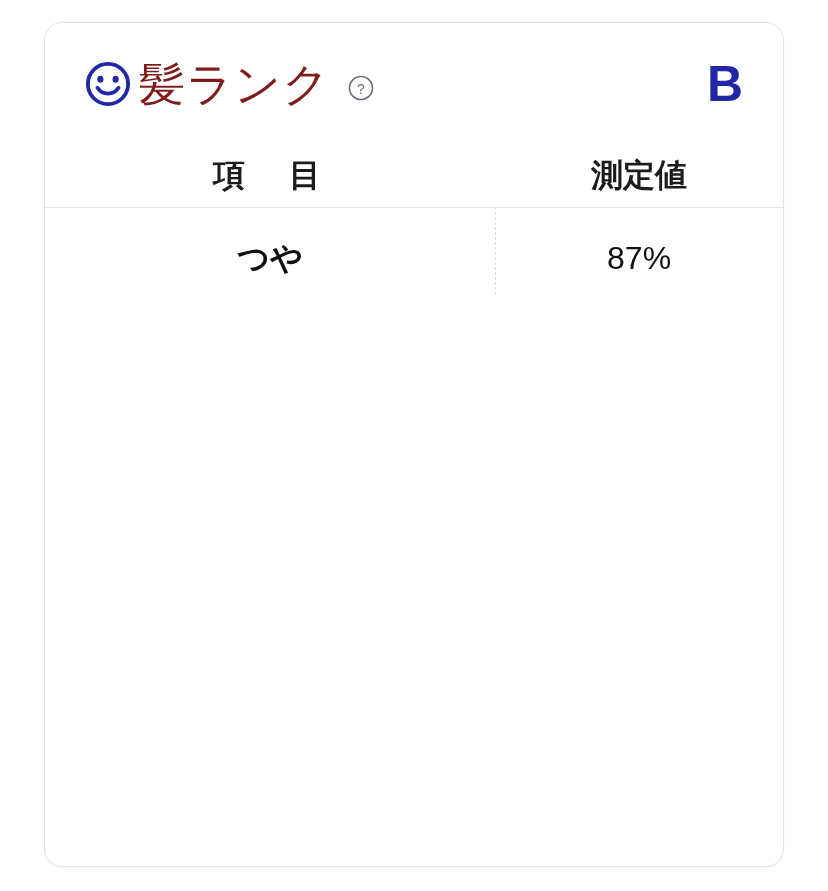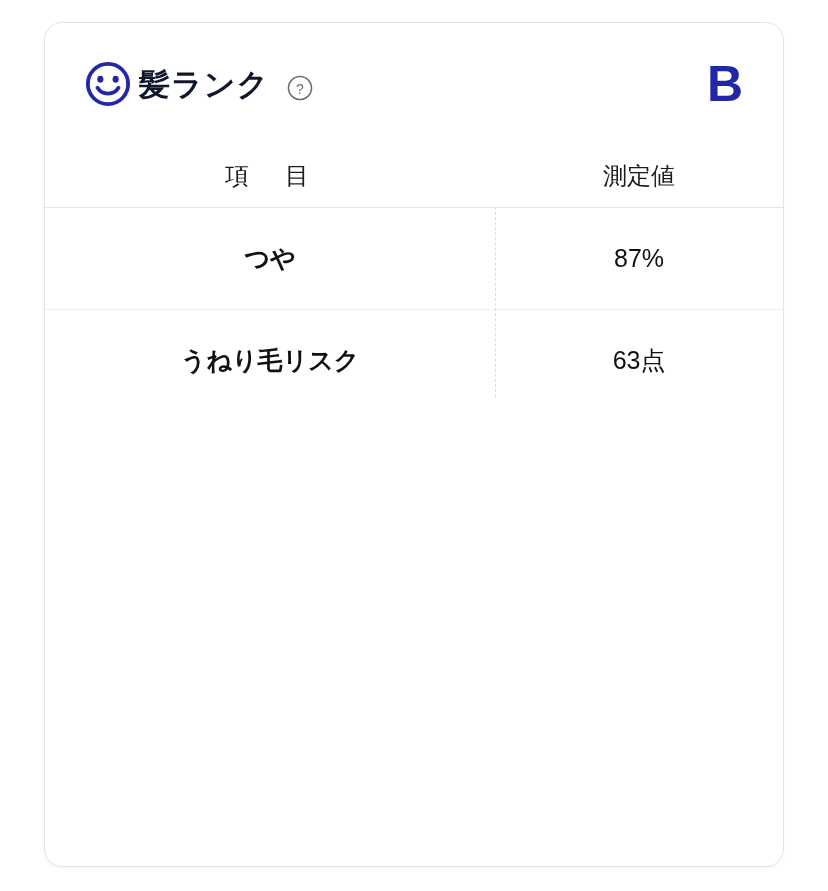--- a/index.html
+++ b/index.html
@@ -38,23 +38,23 @@
     padding: 0 36px 0 40px;
   }
   .face-icon {
     width: 46px;
     height: 46px;
     flex: 0 0 auto;
     margin-right: 8px;
     display: block;
   }
   .header-title {
-    font-size: 31px;
-    font-weight: bold;
-    color: #0f172a;
+    font-size: 46px;
+    font-weight: normal;
+    color: #7f1d1d;
     letter-spacing: 1px;
     line-height: 1;
     white-space: nowrap;
   }
   .help-icon {
     width: 26px;
     height: 26px;
     margin-left: 18px;
     margin-top: 8px;
     flex: 0 0 auto;
@@ -74,27 +74,27 @@
     border-collapse: collapse;
     table-layout: fixed;
   }
   .table col.c-item { width: 61%; }
   .table col.c-val  { width: 39%; }
 
   .table th, .table td {
     text-align: center;
     vertical-align: middle;
     padding: 0;
-    font-size: 25px;
+    font-size: 32px;
   }
 
   .head-row th {
     height: 62px;
-    font-weight: normal;
-    font-size: 24px;
+    font-weight: bold;
+    font-size: 32px;
     color: #1b1b1b;
     border-bottom: 1px solid #e4e6ea;
   }
   .head-row th.h-item { letter-spacing: 6px; }
 
   .data-row td {
     height: 101px;
     border-bottom: 1px solid #eceef1;
   }
   .data-row:last-child td {
@@ -166,21 +166,17 @@
         <tr class="head-row">
           <th class="h-item">項　目</th>
           <th class="h-val">測定値</th>
         </tr>
       </thead>
       <tbody>
         <tr class="data-row">
           <td class="cell-item">つや</td>
           <td class="cell-value">87%</td>
         </tr>
-        <tr class="data-row">
-          <td class="cell-item">うねり毛リスク</td>
-          <td class="cell-value">63点</td>
-        </tr>
       </tbody>
     </table>
   </div>
 
 </div>
 
 </body></html>

